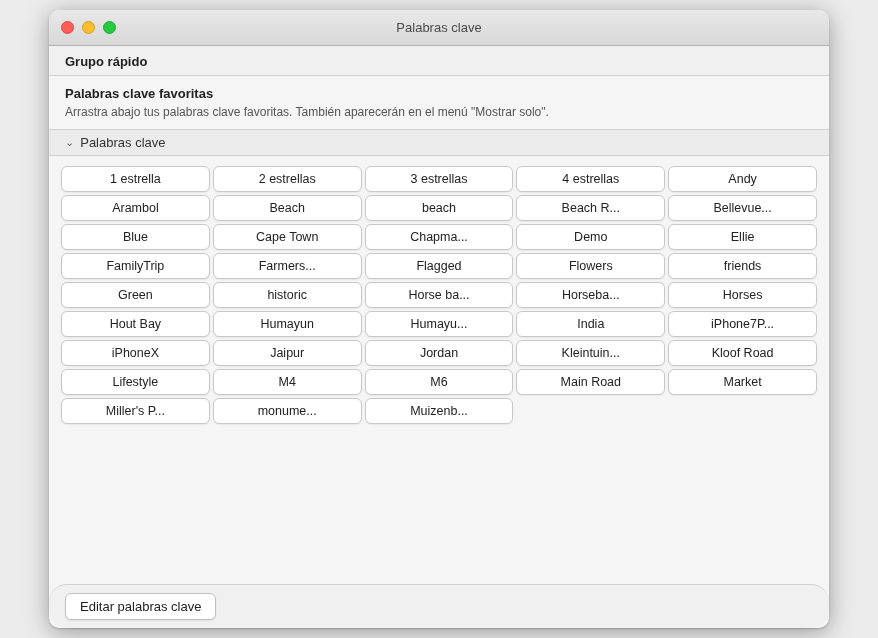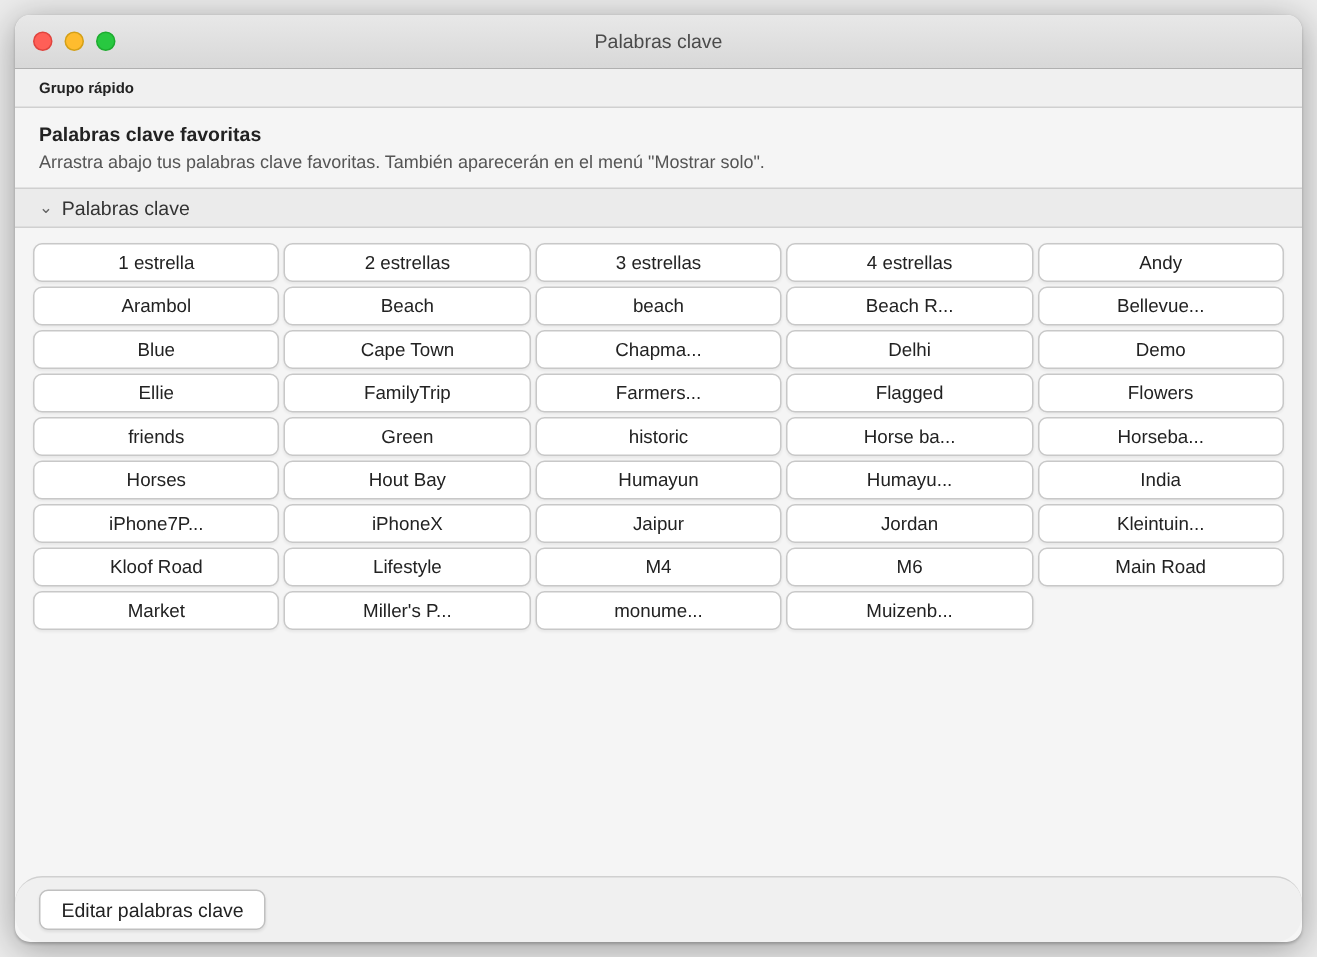--- a/index.html
+++ b/index.html
@@ -8,21 +8,21 @@
       font-family: -apple-system, BlinkMacSystemFont, "Helvetica Neue", Arial, sans-serif;
       background: #ececec;
       width: 878px;
       height: 638px;
       display: flex;
       align-items: center;
       justify-content: center;
     }
 
     .window {
-      width: 858px;
+      width: 780px;
       height: 618px;
       background: #f5f5f5;
       border-radius: 10px;
       box-shadow: 0 4px 24px rgba(0,0,0,0.35), 0 1px 2px rgba(0,0,0,0.2);
       display: flex;
       flex-direction: column;
       overflow: hidden;
     }
 
     .titlebar {
@@ -66,21 +66,21 @@
     .content {
       flex: 1;
       display: flex;
       flex-direction: column;
       overflow: hidden;
       background: #f5f5f5;
     }
 
     .group-header {
       padding: 8px 16px 6px 16px;
-      font-size: 10px;
+      font-size: 13px;
       font-weight: 600;
       color: #222;
       border-bottom: 1px solid #d0d0d0;
       background: #f0f0f0;
     }
 
     .favorites-section {
       padding: 10px 16px 8px 16px;
       border-bottom: 1px solid #d0d0d0;
     }
@@ -198,21 +198,20 @@
           <button class="keyword-btn">4 estrellas</button>
           <button class="keyword-btn">Andy</button>
           <button class="keyword-btn">Arambol</button>
           <button class="keyword-btn">Beach</button>
           <button class="keyword-btn">beach</button>
           <button class="keyword-btn">Beach R...</button>
           <button class="keyword-btn">Bellevue...</button>
           <button class="keyword-btn">Blue</button>
           <button class="keyword-btn">Cape Town</button>
           <button class="keyword-btn">Chapma...</button>
-          <button class="keyword-btn">Delhi</button>
           <button class="keyword-btn">Demo</button>
           <button class="keyword-btn">Ellie</button>
           <button class="keyword-btn">FamilyTrip</button>
           <button class="keyword-btn">Farmers...</button>
           <button class="keyword-btn">Flagged</button>
           <button class="keyword-btn">Flowers</button>
           <button class="keyword-btn">friends</button>
           <button class="keyword-btn">Green</button>
           <button class="keyword-btn">historic</button>
           <button class="keyword-btn">Horse ba...</button>

